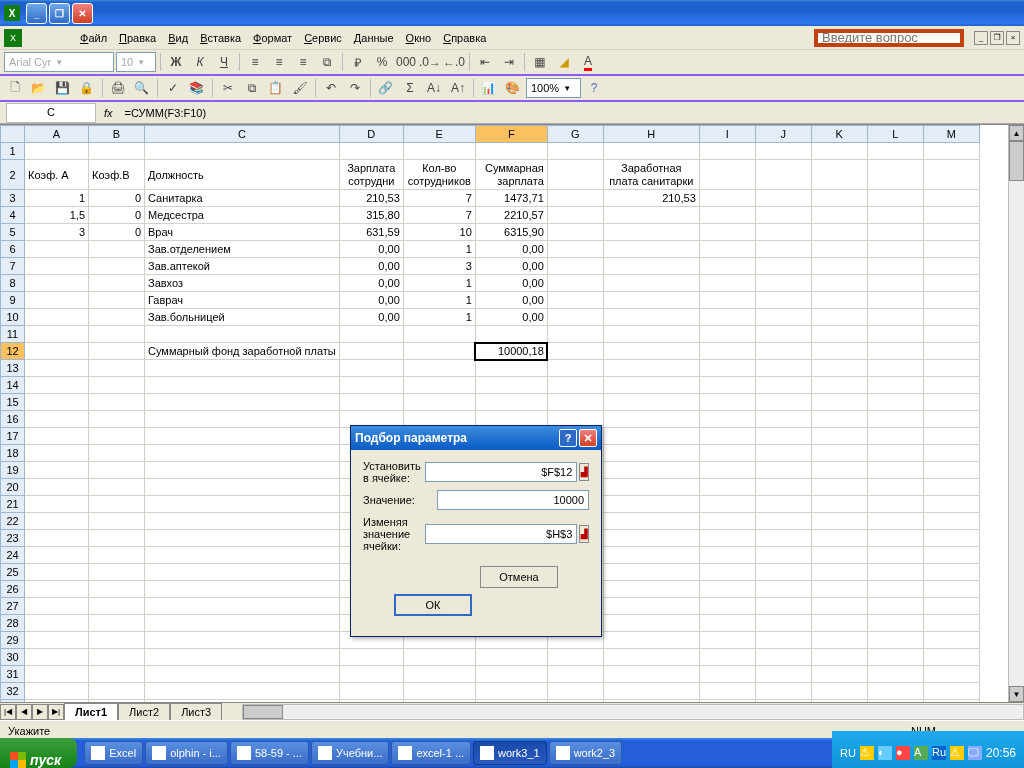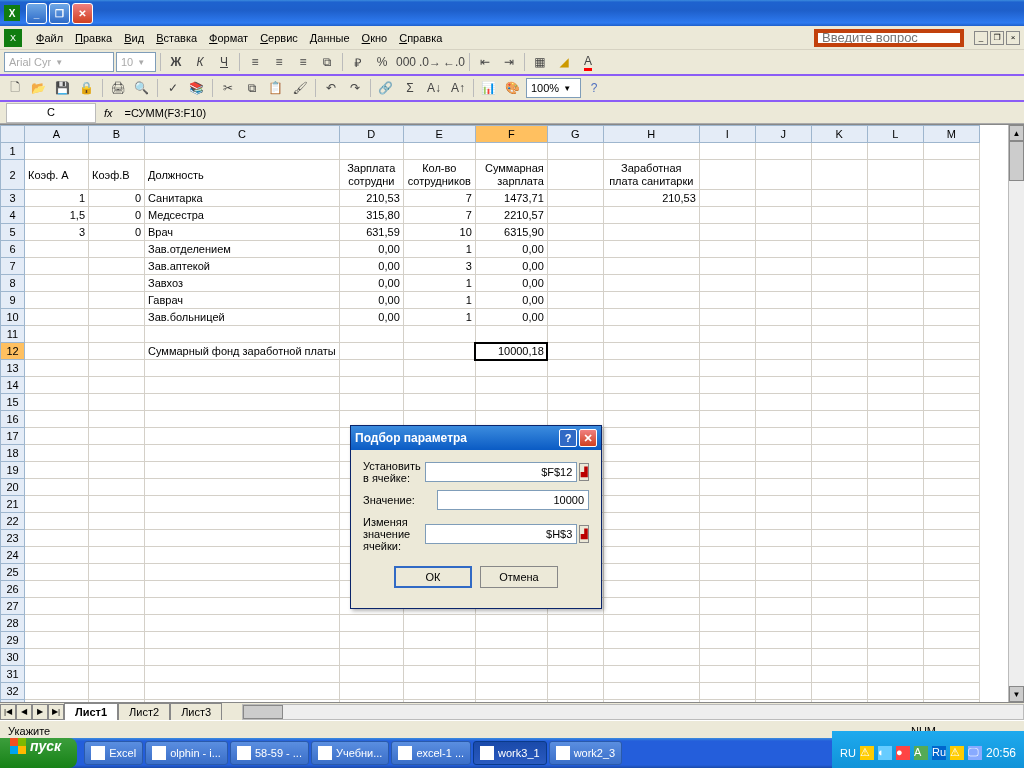--- a/index.html
+++ b/index.html
@@ -67,25 +67,25 @@
 .dialog .dtitle .dbtn { width: 18px; height: 18px; border: 1px solid #fff; border-radius: 2px; margin-left: 2px; display: flex; align-items: center; justify-content: center; font-size: 11px; font-weight: bold; }
 .dialog .dtitle .dbtn.help { background:#316ac5; }
 .dialog .dtitle .dbtn.close { background: linear-gradient(to bottom,#f08080,#d04020); }
 .dialog .dbody { padding: 10px 12px; }
 .dialog .drow { display: flex; align-items: center; margin-bottom: 6px; }
 .dialog .dlbl { width: 130px; }
 .dialog .dinput { flex: 1; height: 20px; border: 1px solid #7f9db9; background: #fff; padding: 0 4px; font-size: 11px; text-align: right; }
 .dialog .refbtn { width: 18px; height: 18px; border: 1px solid #888; background: #ece9d8; margin-left: 2px; display:flex; align-items:center; justify-content:center; font-size:9px; color:#b00;}
 .dialog .dbuttons { display: flex; justify-content: center; gap: 8px; padding: 8px 0 10px; }
 .dialog .dbuttons button { width: 78px; height: 22px; border: 1px solid #888; background: #ece9d8; font-size: 11px; }
-.dialog .dbuttons button.def { border: 2px solid #316ac5; }
+.dialog .dbuttons button.def { border: 2px solid #316ac5; margin-top: 28px; }
 
 
 .taskbar { position: absolute; bottom: 0; left: 0; right: 0; height: 30px; background: linear-gradient(to bottom,#3c8cde 0%,#245edb 10%,#245edb 90%,#1a4aaa 100%); display: flex; align-items: center; color: #fff; font-size: 11px; }
-.startbtn { background: linear-gradient(to bottom,#3c9e3c,#178217); height: 30px; padding: 0 16px 0 10px; display: flex; align-items: flex-start; font-weight: bold; font-style: italic; font-size: 14px; border-radius: 0 8px 8px 0; }
+.startbtn { background: linear-gradient(to bottom,#3c9e3c,#178217); height: 30px; padding: 0 16px 0 10px; display: flex; align-items: flex-end; font-weight: bold; font-style: italic; font-size: 14px; border-radius: 0 8px 8px 0; }
 .startbtn .flag { width:16px; height:16px; background:#fff; margin-right:4px; display:grid; grid-template-columns:1fr 1fr; grid-template-rows:1fr 1fr;}
 .startbtn .flag span:nth-child(1){background:#f25022}.startbtn .flag span:nth-child(2){background:#7fba00}.startbtn .flag span:nth-child(3){background:#00a4ef}.startbtn .flag span:nth-child(4){background:#ffb900}
 .taskbtn { height: 24px; background: linear-gradient(to bottom,#5a8ee0,#3a6ec8); border: 1px solid #2a5aaa; border-radius: 3px; padding: 0 6px; margin: 0 1px; display: flex; align-items: center; gap: 4px; max-width: 95px; overflow: hidden; white-space: nowrap; }
 .taskbtn.active { background: linear-gradient(to bottom,#1a4aaa,#2a5ac0); border-color:#0a3a8a; }
 .taskbtn .ticon { width:14px; height:14px; background:#fff; display:inline-block; flex-shrink:0;}
 .tray { margin-left: auto; background: linear-gradient(to bottom,#1eaaee,#0e8ed4); height: 45px; padding: 0 8px; display: flex; align-items: center; gap: 4px; }
 .tray .ticon { width:14px; height:14px; display:inline-block; }
 .tray .clock { font-size: 12px; }
 
 .vscroll { position:absolute; right:0; top:0; bottom:0; width:16px; background:#eee; border-left:1px solid #bbb;}
@@ -99,21 +99,21 @@
   <span class="icon">X</span>
   <div class="winbtns">
     <div class="winbtn min">_</div>
     <div class="winbtn max">❐</div>
     <div class="winbtn close">✕</div>
   </div>
 </div>
 
 <div class="menubar">
   <span class="mlogo">X</span>
-  <span id="menuitems" style="display: flex;">
+  <span id="menuitems" style="display: flex; margin-left: 44px;">
       <span class="mitem"><u>Ф</u>айл</span>
       <span class="mitem"><u>П</u>равка</span>
       <span class="mitem"><u>В</u>ид</span>
       <span class="mitem"><u>В</u>ставка</span>
       <span class="mitem"><u>Ф</u>ормат</span>
       <span class="mitem"><u>С</u>ервис</span>
       <span class="mitem"><u>Д</u>анные</span>
       <span class="mitem"><u>О</u>кно</span>
       <span class="mitem"><u>С</u>правка</span>
     </span>

